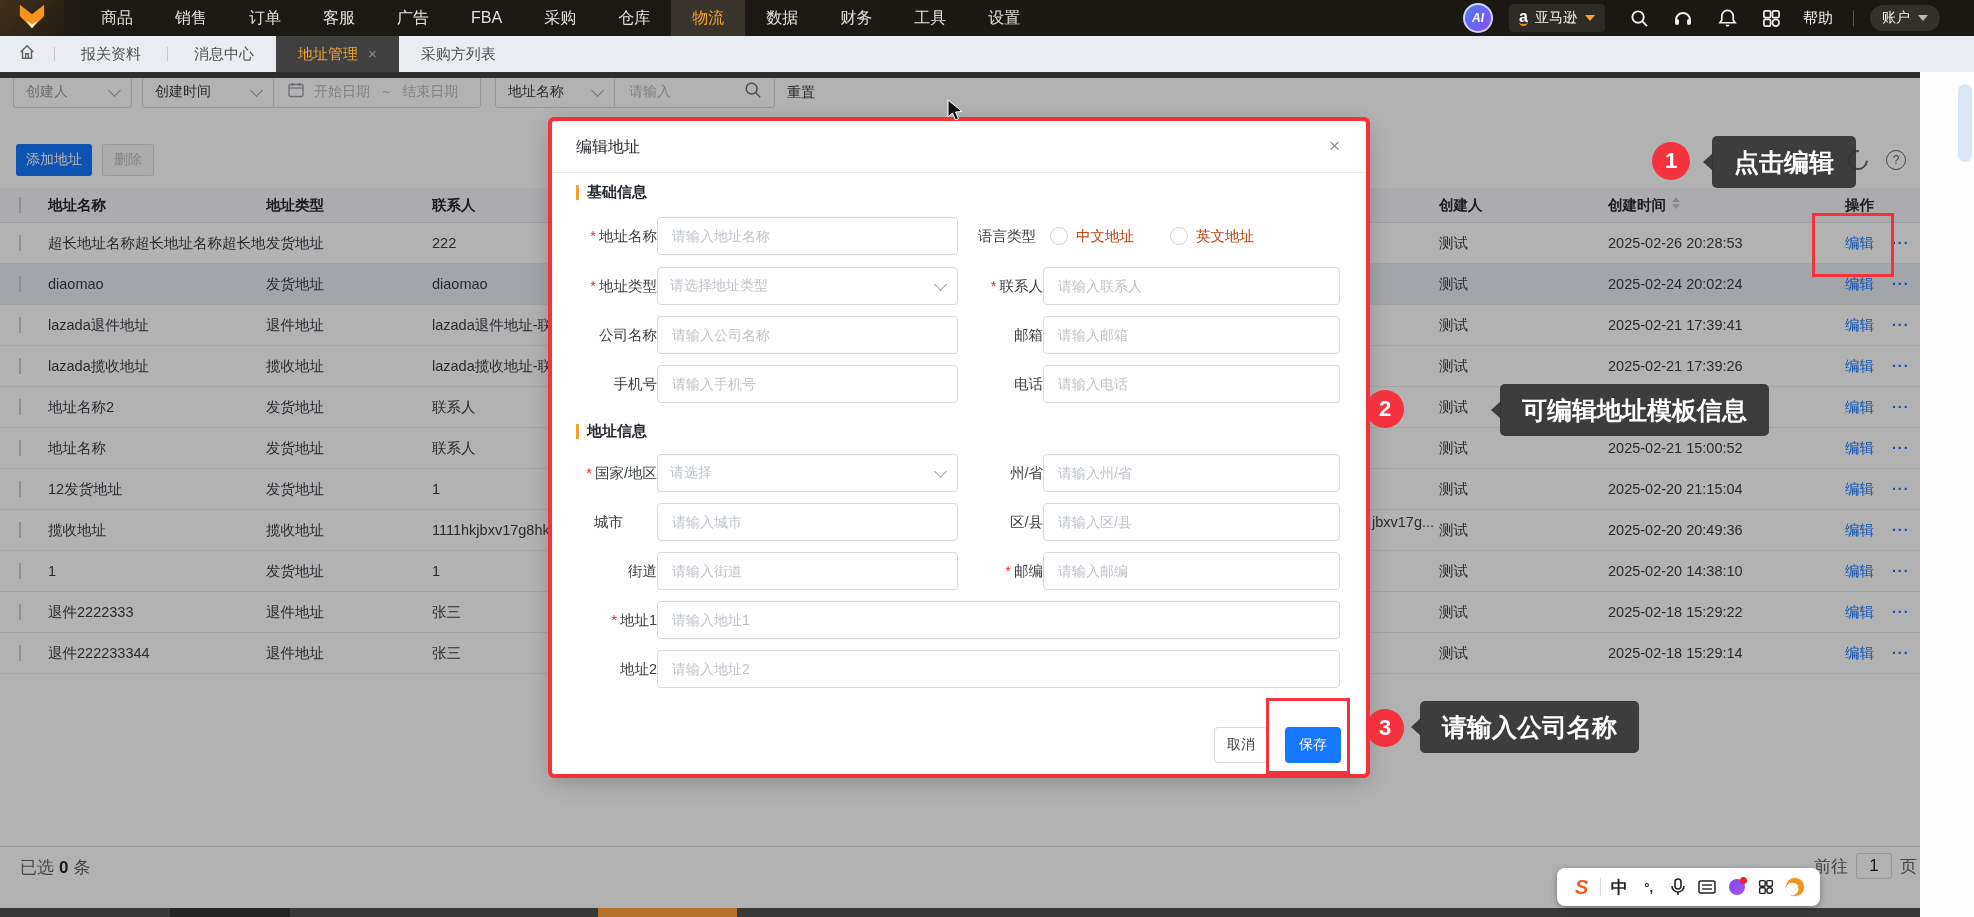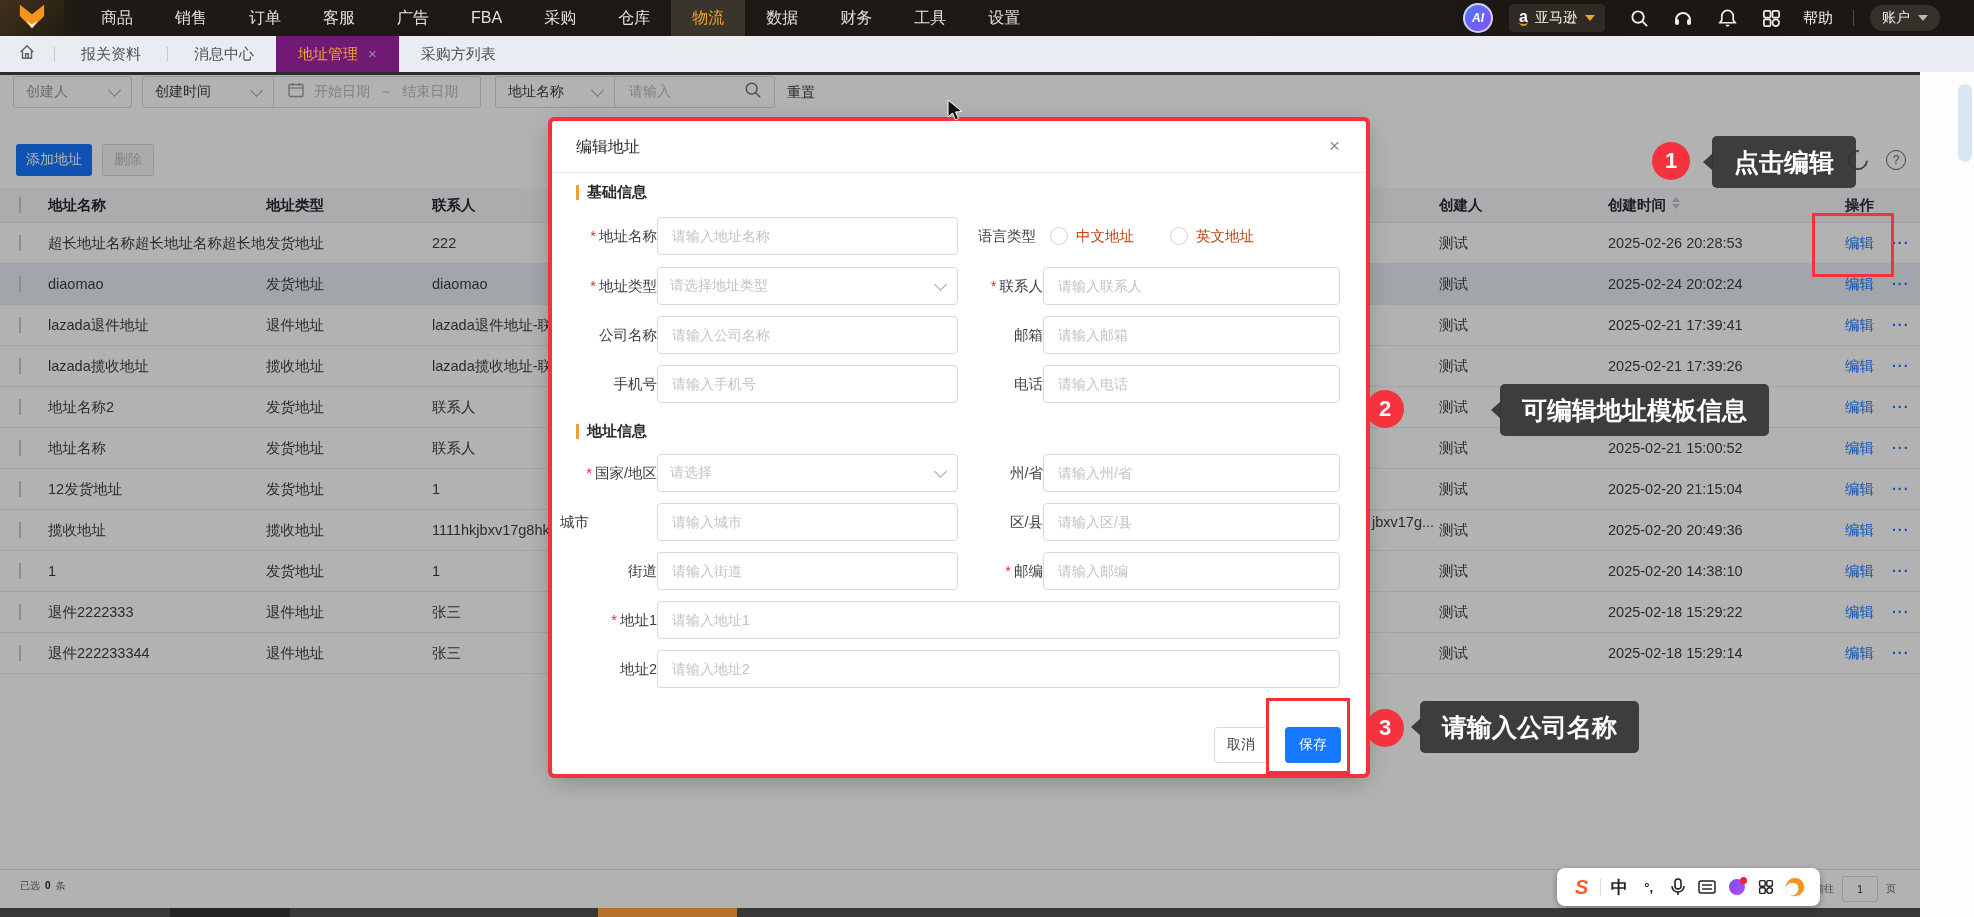--- a/index.html
+++ b/index.html
@@ -17,25 +17,25 @@
   .store-pill{height:28px;background:#2e2a24;border-radius:4px;display:flex;align-items:center;padding:0 10px;color:#f5f2ee;font-size:14px;}
   .a-logo{color:#fff;font-size:16px;font-weight:bold;border-bottom:2px solid #f7941d;border-radius:0 0 8px 8px;line-height:14px;margin-right:7px;}
   .caret{width:0;height:0;border-left:5px solid transparent;border-right:5px solid transparent;border-top:6px solid #f0a132;margin-left:8px;}
   .nav-ico{width:20px;height:20px;margin-left:24px;display:inline-flex;align-items:center;justify-content:center;}
   .nav-help{color:#f0efee;font-size:15px;margin-left:22px;}
   .nav-sep{width:1px;height:16px;background:#555049;margin:0 16px 0 20px;}
   .acct-pill{height:26px;background:#34302a;border-radius:14px;padding:0 12px;display:flex;align-items:center;color:#f0efee;font-size:14px;}
   .acct-caret{width:0;height:0;border-left:5px solid transparent;border-right:5px solid transparent;border-top:6px solid #bdb9b2;margin-left:8px;}
 
   
-  .tabbar{position:absolute;left:0;top:36px;width:1974px;height:36px;background:#e9ecf1;display:flex;align-items:center;z-index:20;border-bottom:3px solid #404040;}
+  .tabbar{position:absolute;left:0;top:36px;width:1974px;height:36px;background:#e9ecf1;display:flex;align-items:center;z-index:20;border-bottom:6px solid #404040;}
   .home-ico{margin:0 14px 0 18px;}
   .tab-sep{width:1px;height:14px;background:#c3c7cf;margin:0 4px;}
   .tab{padding:0 22px;font-size:15px;color:#4c5057;height:36px;line-height:36px;cursor:pointer;white-space:nowrap;}
-  .tab.is-active{background:#701a75;color:#f0a132;display:flex;align-items:center;}
+  .tab.is-active{background:#404040;color:#f0a132;display:flex;align-items:center;}
   .tab-close{margin-left:10px;color:#8b8f96;font-size:15px;}
 
   
   .filterbar{position:absolute;left:0;top:72px;width:1920px;height:40px;background:#fff;display:flex;align-items:center;}
   .ctl{height:32px;border:1px solid #d9d9d9;border-radius:3px;background:#fff;display:flex;align-items:center;box-sizing:border-box;}
   .sel-text{color:#9aa0a6;font-size:14px;}
   .dk{color:#3c4043;}
   .chev{width:8px;height:8px;border-right:1.5px solid #9aa0a6;border-bottom:1.5px solid #9aa0a6;transform:rotate(45deg);margin-left:12px;margin-top:-4px;}
   .vline{width:1px;height:100%;background:#d9d9d9;}
   .ph{color:#b6bcc2;font-size:14px;}
@@ -57,21 +57,21 @@
   .cb{width:15px;height:15px;border:1px solid #c8ccd2;border-radius:2px;background:#fff;margin-left:19px;}
   .sorts{display:inline-block;vertical-align:1px;margin-left:6px;}
   .sorts i{display:block;width:0;height:0;border-left:4px solid transparent;border-right:4px solid transparent;}
   .sorts .up{border-bottom:5px solid #c0c4cb;margin-bottom:2px;}
   .sorts .dn{border-top:5px solid #c0c4cb;}
   .link{color:#1677ff;cursor:pointer;}
   .dots{color:#1677ff;letter-spacing:1px;font-weight:bold;margin-left:14px;cursor:pointer;}
   .frag{position:absolute;left:1372px;top:514px;font-size:14.5px;color:#3a3f45;}
 
   
-  .pfoot{position:absolute;left:0;top:869px;width:1920px;height:33px;background:#fff;border-top:1px solid #e3e3e3;font-size:10px;color:#5f6368;}
+  .pfoot{position:absolute;left:0;top:846px;width:1920px;height:33px;background:#fff;border-top:1px solid #e3e3e3;font-size:17px;color:#5f6368;}
   .pfoot .sel{position:absolute;left:20px;top:9px;}
   .pfoot b{color:#24292f;margin:0 5px;font-weight:bold;}
   .goto{position:absolute;left:1814px;top:6px;display:flex;align-items:center;}
   .goto .pgbox{width:34px;height:24px;border:1px solid #d9d9d9;border-radius:3px;background:#fff;margin:0 8px;display:flex;align-items:center;justify-content:center;color:#24292f;}
 
   
   .taskbar{position:absolute;left:0;top:908px;width:1974px;height:9px;background:#383838;z-index:55;}
   .taskbar .seg{position:absolute;top:0;height:9px;}
 
   
@@ -557,21 +557,21 @@
       <span class="sel-ph">请选择</span>
       <span class="chev"></span>
     </div>
     <div class="frow" style="left:406px;top:333px;width:85px;justify-content:flex-end;">
       <span class="flabel">州/省</span>
     </div>
     <div class="finput" style="position:absolute;left:491px;top:333px;width:297px;">
       <input placeholder="请输入州/省" style="">
     </div>
 
-    <div class="frow" style="left:8px;top:382px;width:97px;justify-content:flex-start;">
+    <div class="frow" style="left:8px;top:382px;width:97px;justify-content:center;">
       <span class="flabel">城市</span>
     </div>
     <div class="finput" style="position:absolute;left:105px;top:382px;width:301px;">
       <input placeholder="请输入城市" style="">
     </div>
     <div class="frow" style="left:406px;top:382px;width:85px;justify-content:flex-end;">
       <span class="flabel">区/县</span>
     </div>
     <div class="finput" style="position:absolute;left:491px;top:382px;width:297px;">
       <input placeholder="请输入区/县" style="">

